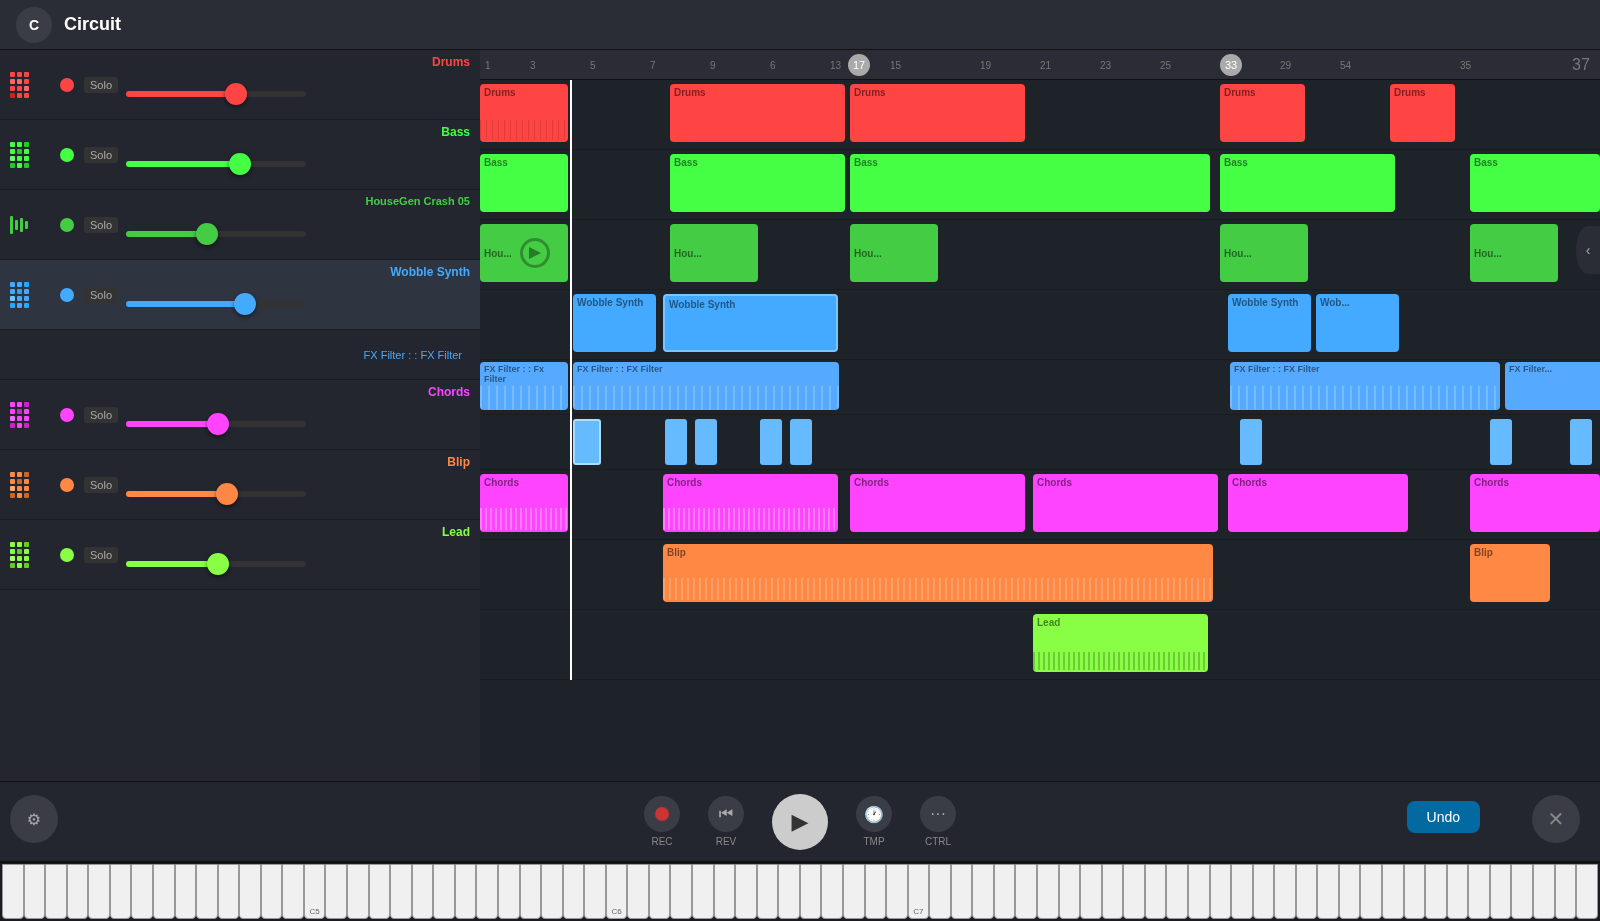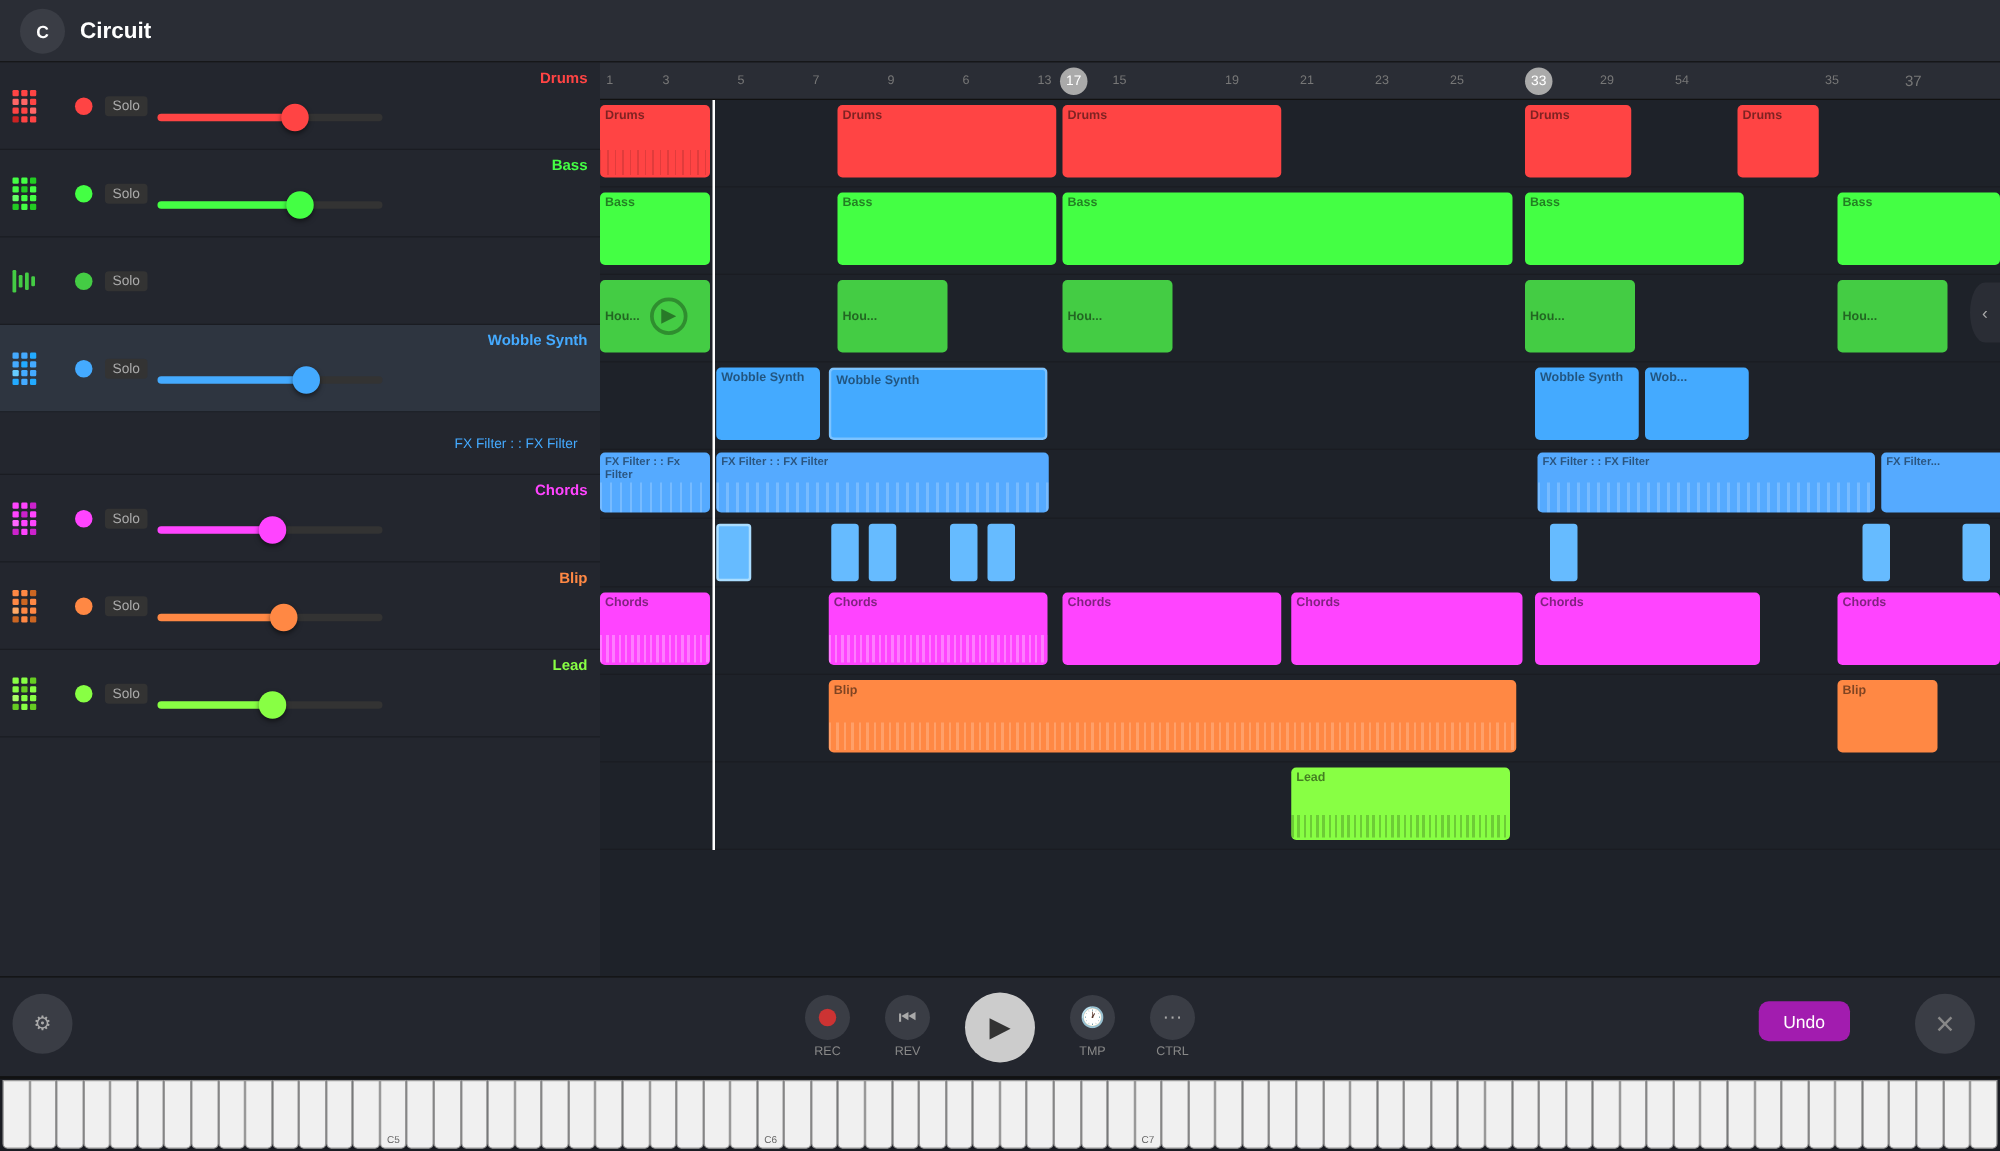--- a/index.html
+++ b/index.html
@@ -76,21 +76,21 @@
     .transport-btn {
       display: flex; flex-direction: column; align-items: center; gap: 4px;
       cursor: pointer; color: #aaa;
     }
     .transport-icon { width: 36px; height: 36px; border-radius: 50%; background: #3a3d45; display: flex; align-items: center; justify-content: center; font-size: 16px; }
     .transport-play { width: 56px; height: 56px; border-radius: 50%; background: #ccc; display: flex; align-items: center; justify-content: center; font-size: 22px; color: #333; }
     .transport-label { font-size: 10px; color: #888; }
 
     .undo-btn {
       position: absolute; right: 120px; bottom: 28px;
-      background: #a21caf; border: none; color: #fff;
+      background: #0369a1; border: none; color: #fff;
       padding: 8px 20px; border-radius: 8px; font-size: 14px; cursor: pointer;
     }
     .close-btn {
       position: absolute; right: 20px; bottom: 18px;
       width: 48px; height: 48px; border-radius: 50%;
       background: #3a3d45; display: flex; align-items: center; justify-content: center;
       font-size: 20px; color: #888; cursor: pointer;
     }
     .mixer-btn {
       position: absolute; left: 10px; bottom: 18px;
@@ -180,20 +180,27 @@
       <div class="track-icons">
         <div style="display:flex;align-items:center;gap:2px">
           <div style="width:3px;height:18px;background:#44cc44;border-radius:1px"></div>
           <div style="width:3px;height:10px;background:#44cc44;border-radius:1px"></div>
           <div style="width:3px;height:14px;background:#44cc44;border-radius:1px"></div>
           <div style="width:3px;height:8px;background:#44cc44;border-radius:1px"></div>
         </div>
       </div>
       <div class="track-dot" style="background:#44cc44"></div>
       <button class="solo-btn">Solo</button>
+      <div class="track-slider-area">
+        <span class="track-name" style="color:#44cc44;font-size:11px">HouseGen Crash 05</span>
+        <div class="slider-track" style="background:#333; width:180px; margin-top:18px">
+          <div class="slider-fill" style="background:#44cc44;width:44%"></div>
+          <div class="slider-thumb" style="background:#44cc44;left:39%"></div>
+        </div>
+      </div>
     </div>
 
     <div class="track-row" style="background:#2e3540">
       <div class="track-icons">
         <div style="display:grid;grid-template-columns:repeat(3,5px);grid-template-rows:repeat(4,5px);gap:2px">
           <div style="width:5px;height:5px;background:#44aaff;border-radius:1px"></div>
           <div style="width:5px;height:5px;background:#44aaff;border-radius:1px"></div>
           <div style="width:5px;height:5px;background:#22aaff;border-radius:1px"></div>
           <div style="width:5px;height:5px;background:#44aaff;border-radius:1px"></div>
           <div style="width:5px;height:5px;background:#22aaff;border-radius:1px"></div>
@@ -328,21 +335,21 @@
         <span style="position:absolute;left:500px;top:50%;transform:translateY(-50%);font-size:10px;color:#777">19</span>
         <span style="position:absolute;left:560px;top:50%;transform:translateY(-50%);font-size:10px;color:#777">21</span>
         <span style="position:absolute;left:620px;top:50%;transform:translateY(-50%);font-size:10px;color:#777">23</span>
         <span style="position:absolute;left:680px;top:50%;transform:translateY(-50%);font-size:10px;color:#777">25</span>
         <span style="position:absolute;left:740px;top:50%;transform:translateY(-50%);font-size:10px;color:#777">27</span>
         <span style="position:absolute;left:800px;top:50%;transform:translateY(-50%);font-size:10px;color:#777">29</span>
         <span style="position:absolute;left:860px;top:50%;transform:translateY(-50%);font-size:10px;color:#777">54</span>
 
         <div style="position:absolute;left:740px;top:50%;transform:translateY(-50%);background:#aaa;color:#fff;border-radius:50%;width:22px;height:22px;display:flex;align-items:center;justify-content:center;font-size:11px">33</div>
         <span style="position:absolute;left:980px;top:50%;transform:translateY(-50%);font-size:10px;color:#777">35</span>
-        <span style="position:absolute;left:1044px;top:50%;transform:translateY(-50%);font-size:12px;color:#777">37</span>
+        <span style="position:absolute;left:1092px;top:50%;transform:translateY(-50%);font-size:16px;color:#777">37</span>
       </div>
     </div>
 
     <div class="tracks-container" style="position:relative">
 
       <div style="position:absolute;left:90px;top:0;bottom:0;width:2px;background:#fff;z-index:10;pointer-events:none"></div>
 
       <div class="track-lane">
 
         <div style="position:absolute;left:0;top:4px;width:88px;height:58px;background:#ff4444;border-radius:4px;overflow:hidden">

